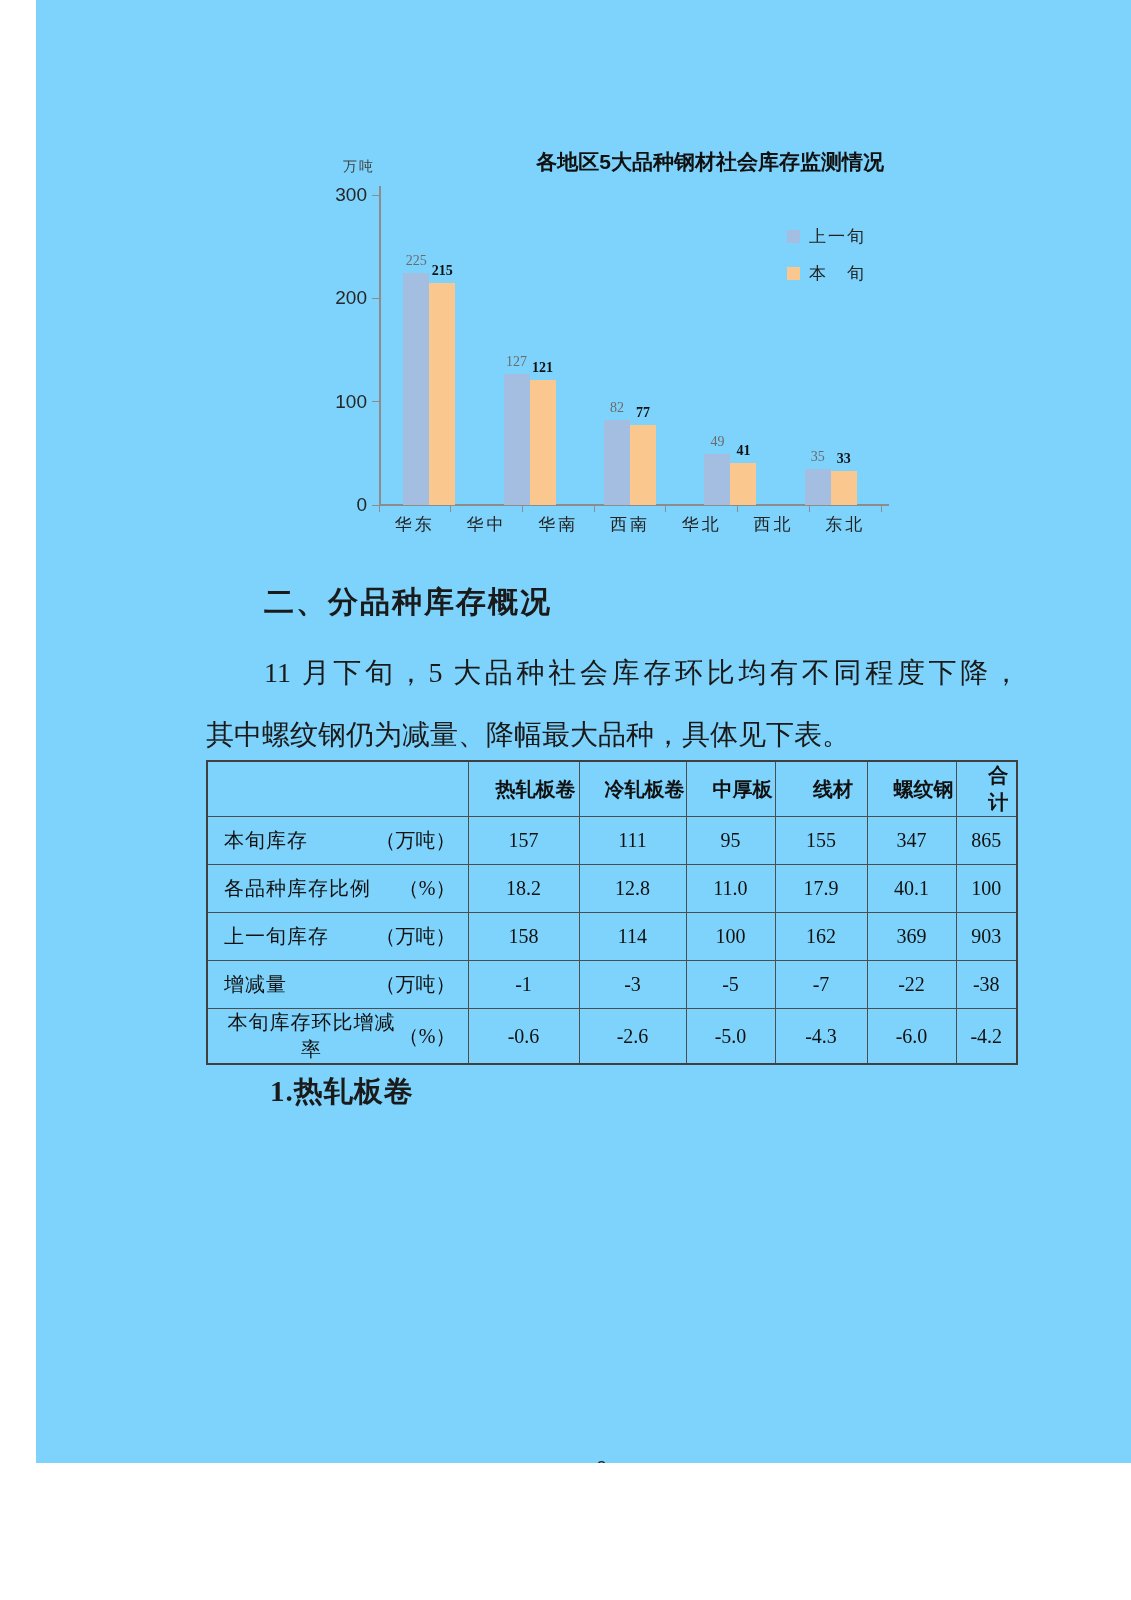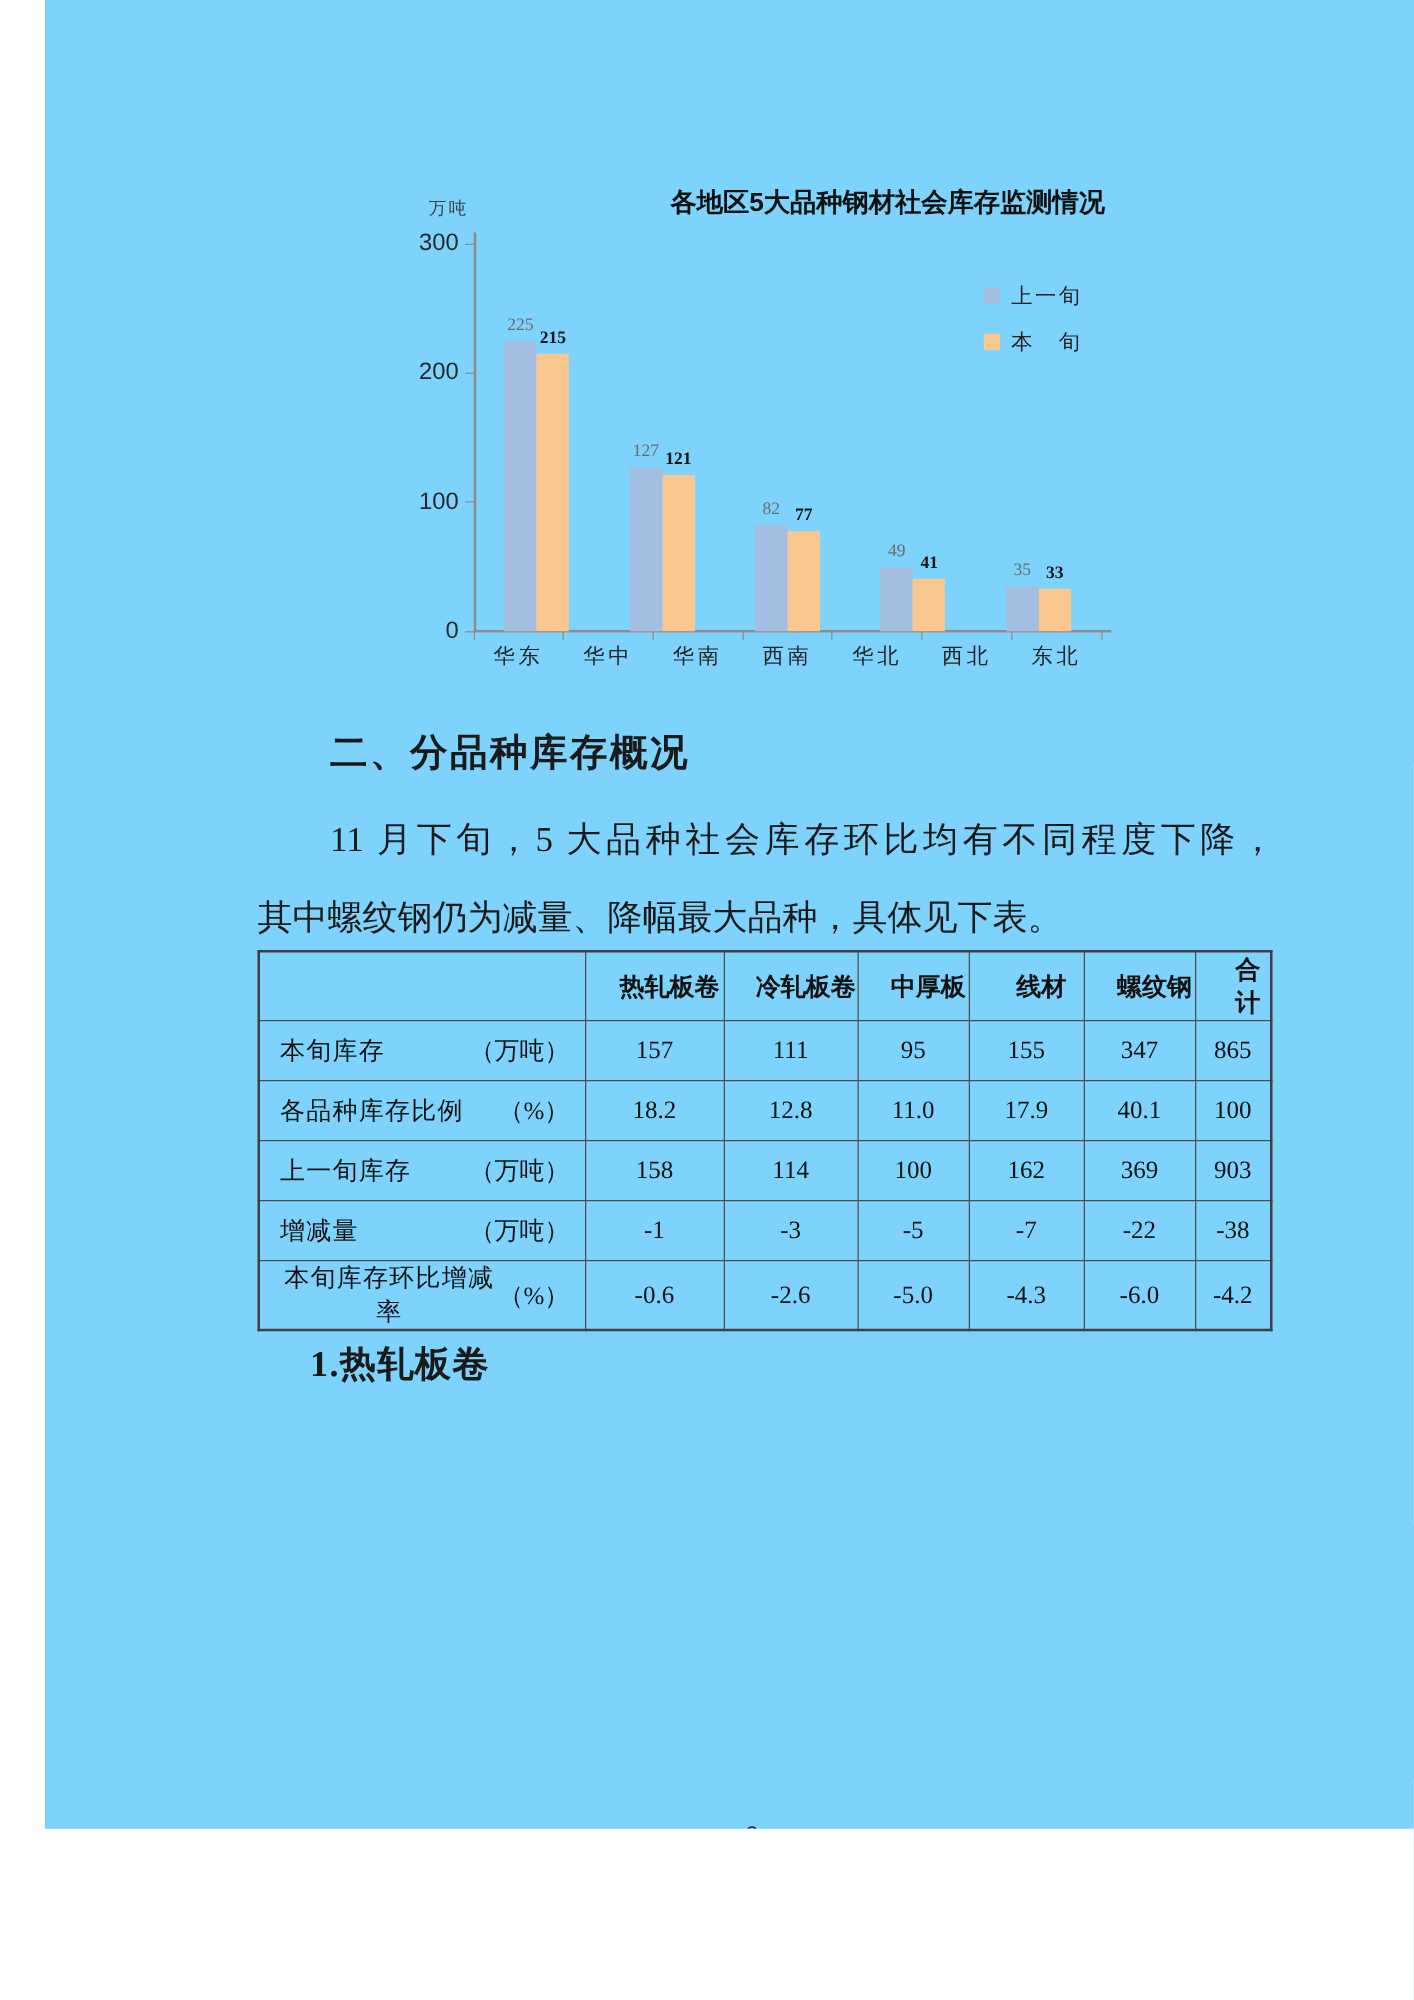--- a/index.html
+++ b/index.html
@@ -36,21 +36,21 @@
 
   
   .heading2 { position:absolute; left:170px; top:582px; width:812px; padding-left:58px;
               font-size:30px; font-weight:bold; letter-spacing:2px; }
   .para { position:absolute; left:170px; width:814px; font-size:28px; }
   .para .line { height:62px; line-height:62px; text-align:justify; text-align-last:justify; }
   .para .line.first { text-indent:58px; }
   .para .line.last { text-align-last:left; }
   #para-overview { top:642px; }
   #para-hot { top:1122px; }
-  .heading1 { position:absolute; left:154px; top:1072px; width:812px; padding-left:58px;
+  .heading1 { position:absolute; left:176px; top:1072px; width:812px; padding-left:58px;
               font-size:29px; font-weight:bold; letter-spacing:1px; }
 
   
   .inv-table { position:absolute; left:170px; top:760px; width:810px; border-collapse:collapse;
                table-layout:fixed; font-size:20px; color:#111; border:2px solid #404040; }
   .inv-table th, .inv-table td { border:1px solid #4d4d4d; text-align:center; vertical-align:middle; }
   .inv-table th { height:46px; font-family:"Liberation Sans","DejaVu Sans",sans-serif; font-weight:bold; font-size:20px;padding-left:24px; }
   .inv-table td { height:48px; }
   .rowlab { display:flex; justify-content:space-between; align-items:center; padding:0 12px 0 16px; }
   .rowlab .lbl { letter-spacing:1px; }

